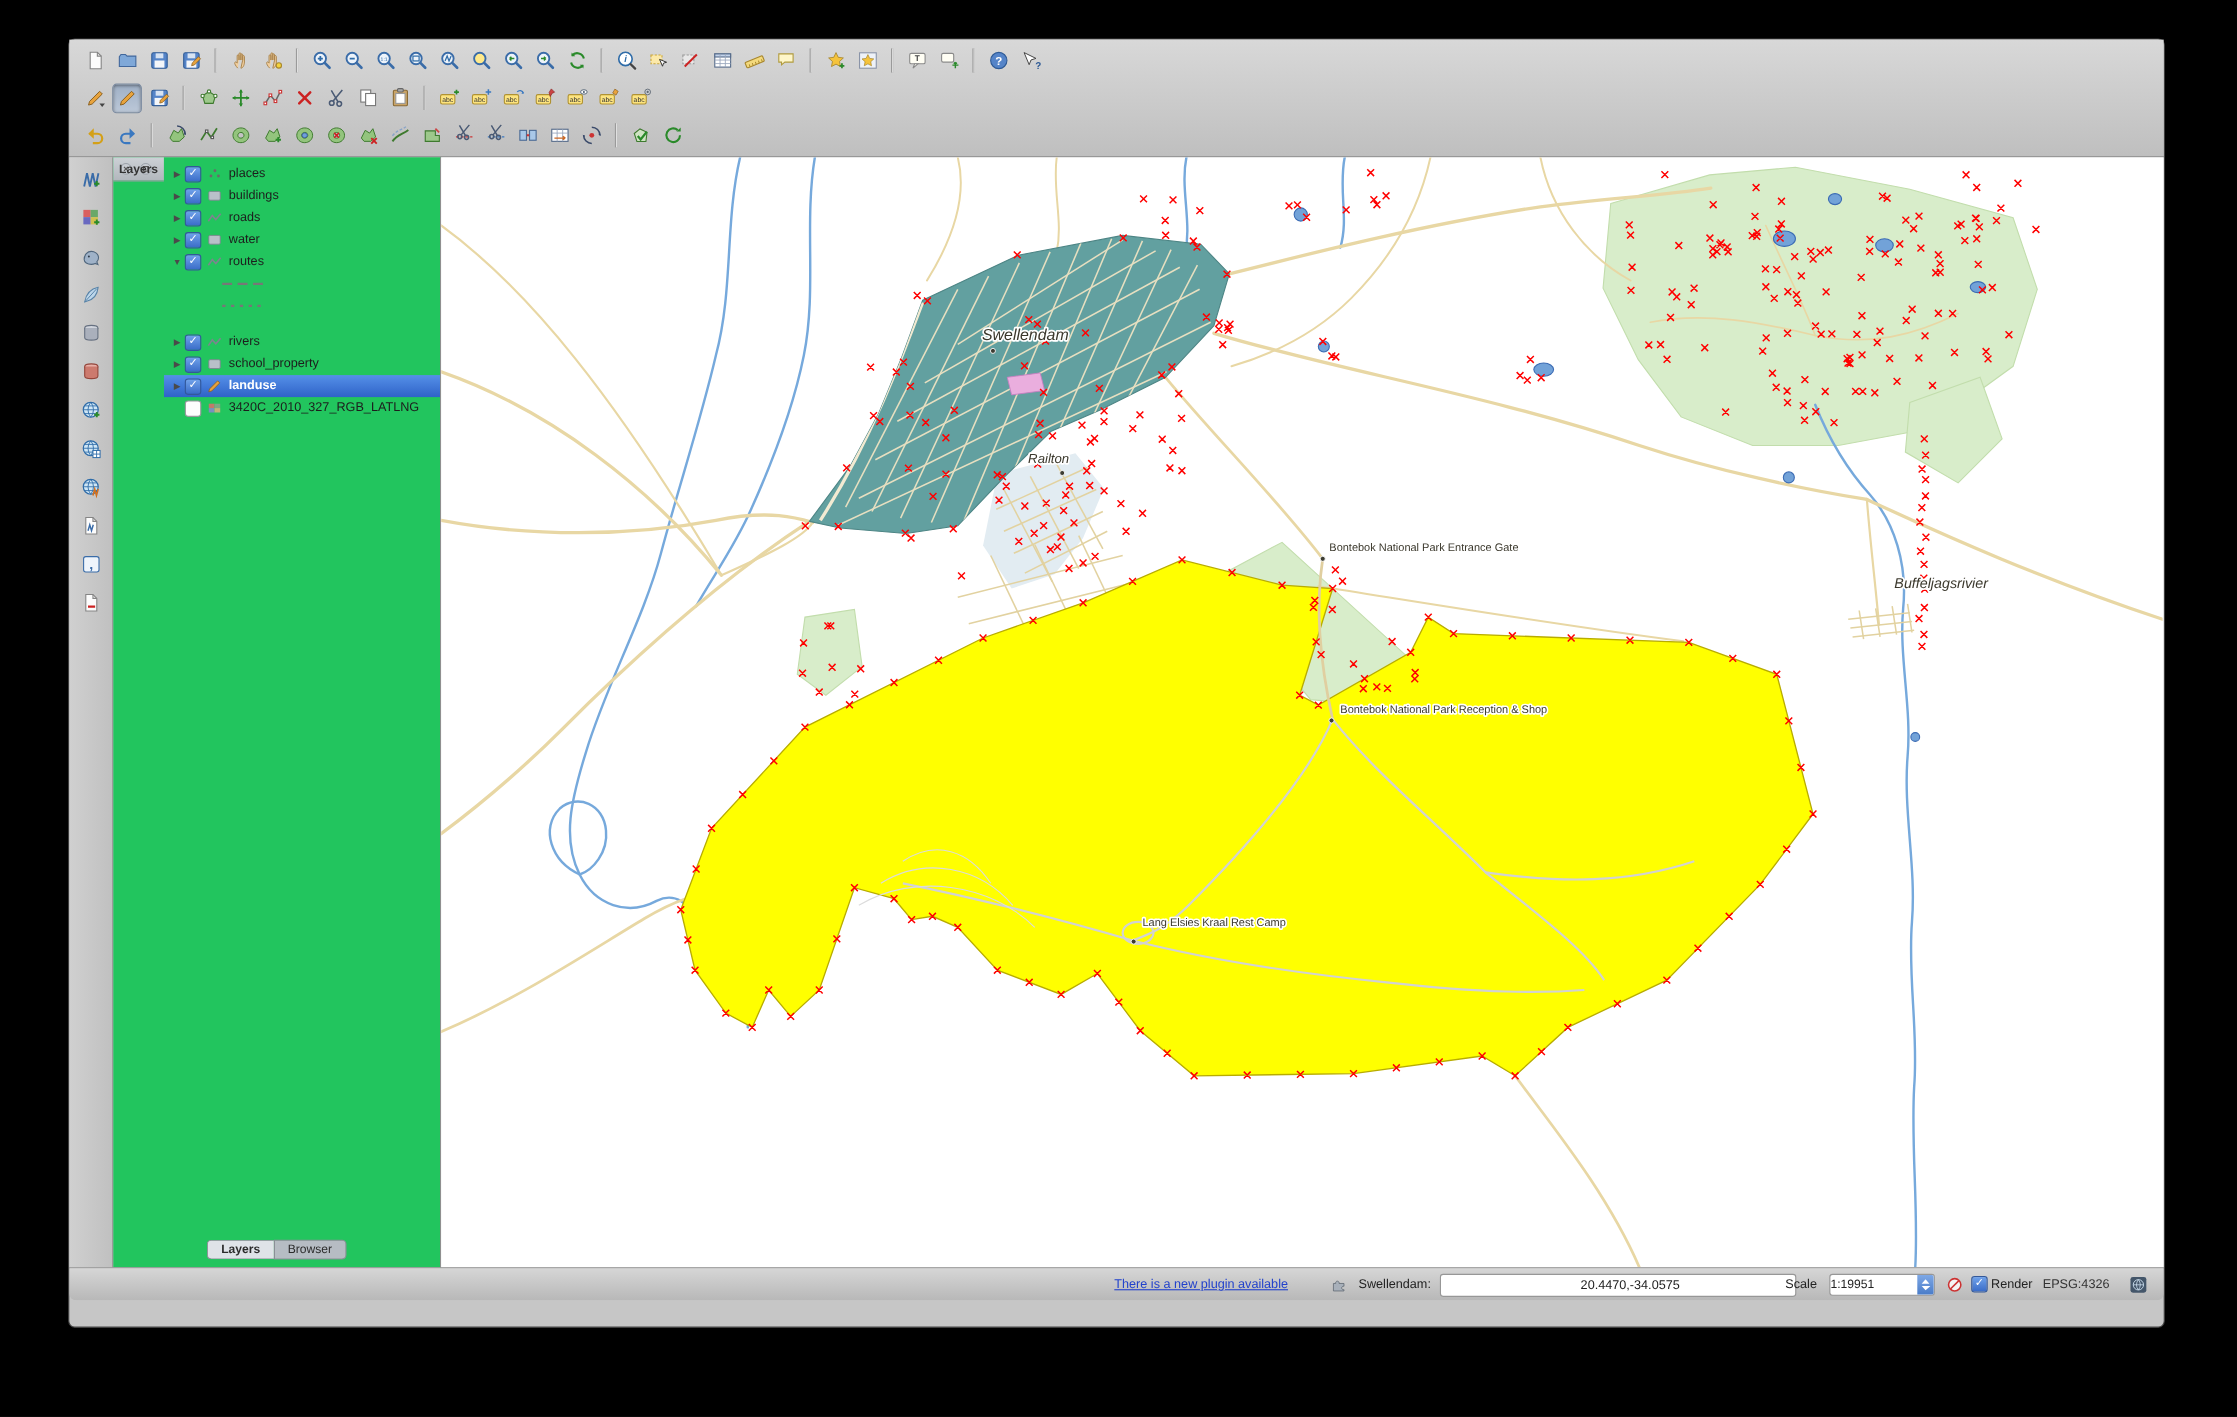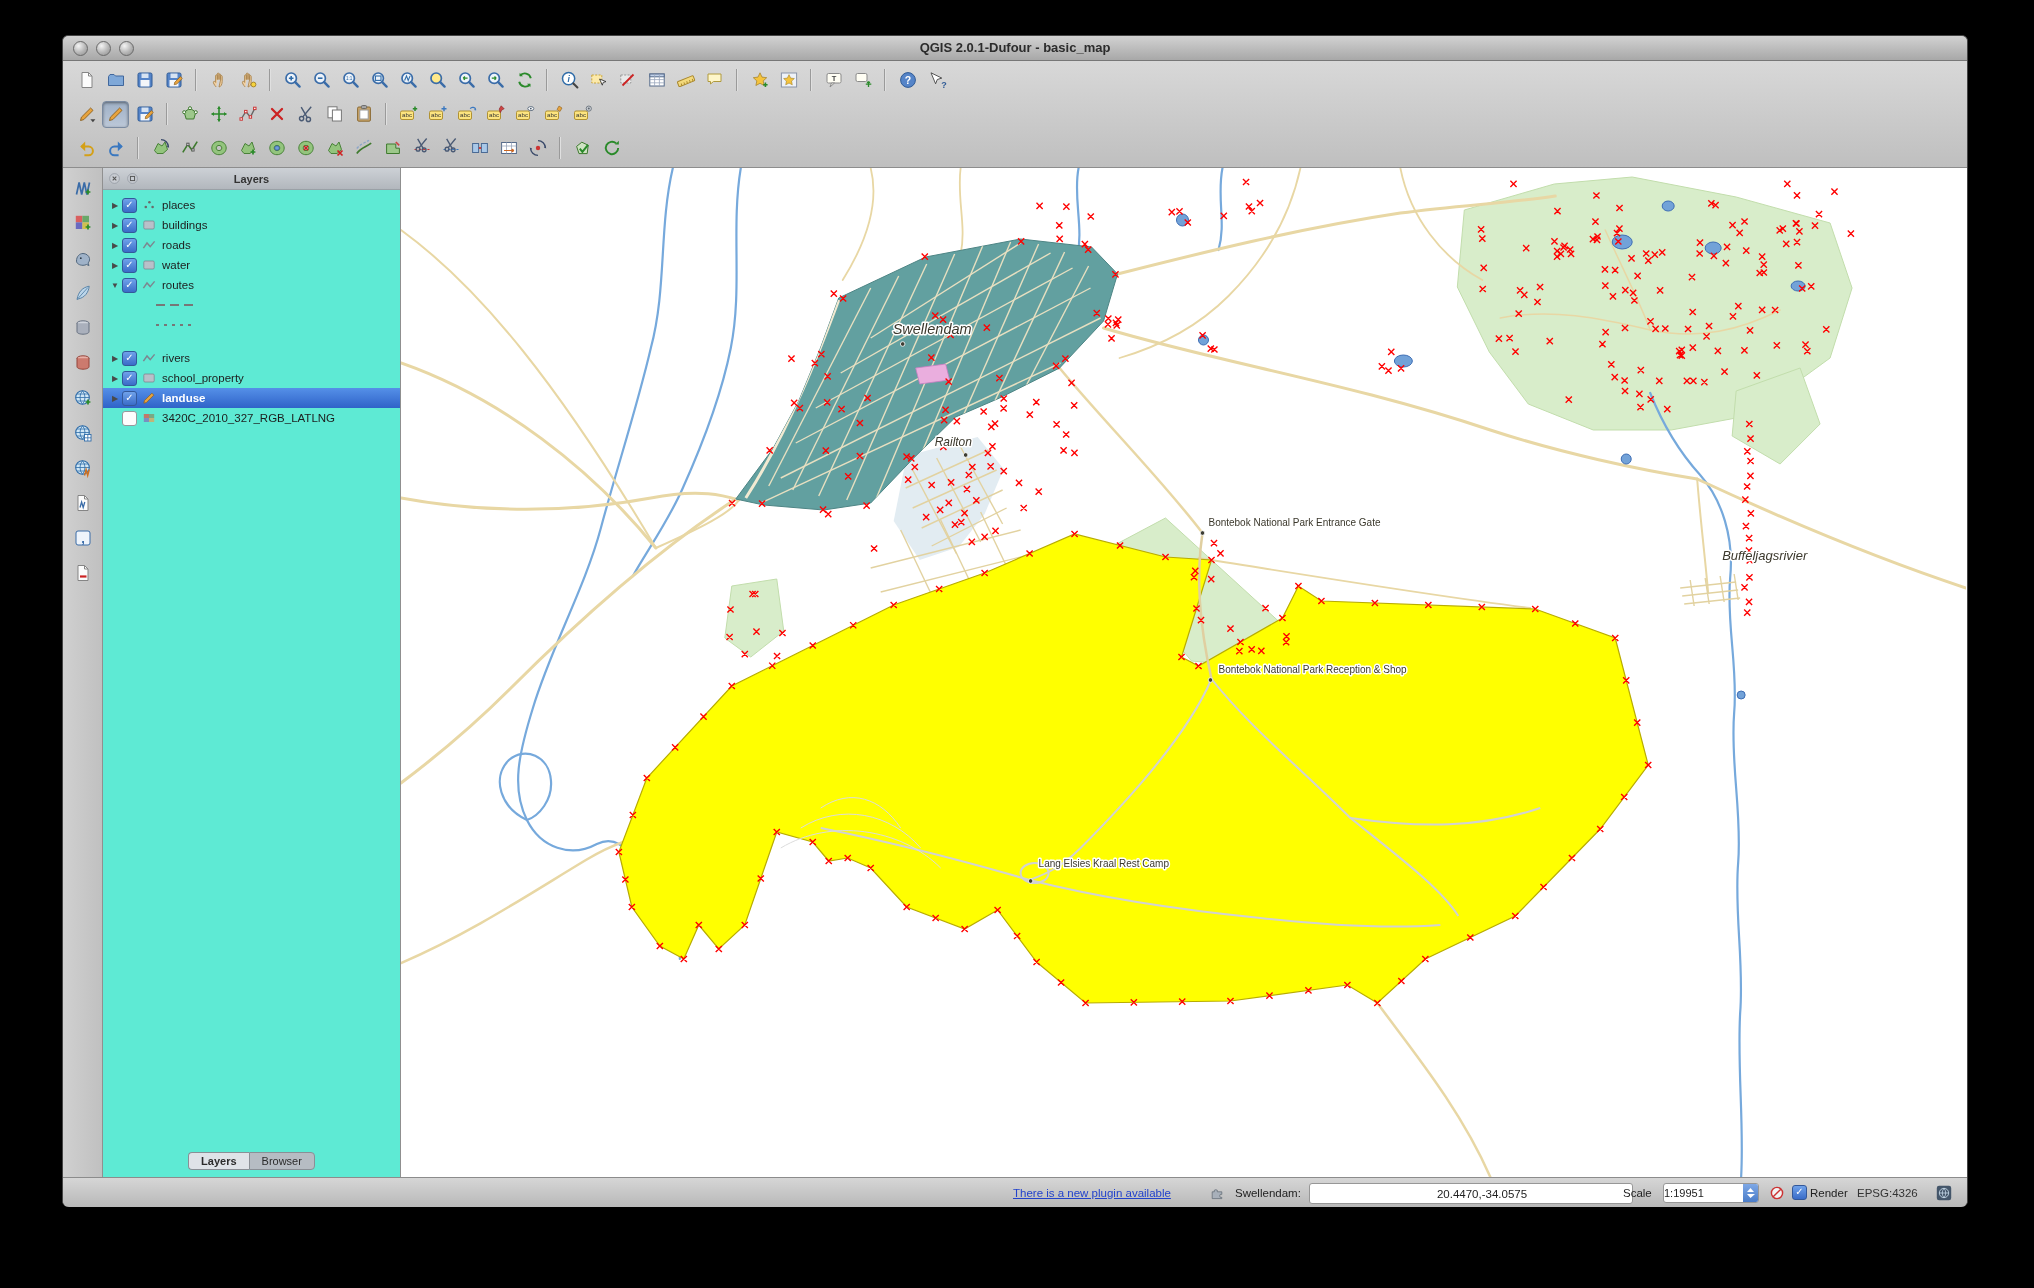--- a/index.html
+++ b/index.html
@@ -21,22 +21,22 @@
   .tbtn svg{display:block;}
   .tbtn.pressed{background:linear-gradient(#9fb0c6,#bcc8d8);box-shadow:inset 0 1px 3px rgba(0,0,0,.45);
     border:1px solid #7a8aa0;box-sizing:border-box;}
   .tsep{width:1px;height:22px;background:#9a9a9a;margin:0 6px;border-right:1px solid #e0e0e0;}
   
   .content{display:flex;height:1009px;}
   .sidebar{width:40px;background:linear-gradient(90deg,#d0d0d0,#c0c0c0);border-right:1px solid #909090;
     box-sizing:border-box;display:flex;flex-direction:column;align-items:center;padding-top:8px;gap:7px;}
   .sbtn{width:28px;height:28px;display:flex;align-items:center;justify-content:center;}
   
-  .panel{width:298px;background:#5eead4;border-right:1px solid #8f8f8f;box-sizing:border-box;
-    display:flex;flex-direction:column;position:relative;}
+  .panel{width:298px;background:#22c55e;border-right:1px solid #8f8f8f;box-sizing:border-box;
+    display:flex;position:relative;}
   .panel-header{height:21px;background:linear-gradient(#cdd1d6,#b2b7bd);border-bottom:1px solid #9aa0a6;
     position:relative;display:flex;align-items:center;padding:0 5px;}
   .phbtn{width:13px;height:13px;margin-right:5px;}
   .phbtn svg{display:block;}
   .ptitle{position:absolute;left:0;right:0;text-align:center;font-size:11px;font-weight:bold;color:#333;}
   .tree{flex:1;padding-top:5px;font-size:11.5px;color:#1d1d1d;overflow:hidden;}
   .trow2{height:20px;display:flex;align-items:center;padding-left:6px;}
   .trow2.sel{background:linear-gradient(#5590e8,#2f63c8);}
   .trow2.sel .llabel{color:#fff;font-weight:bold;}
   .arrow{width:12px;font-size:8px;color:#4a4a4a;text-align:center;flex:0 0 auto;}
@@ -71,28 +71,20 @@
   .combo .ctext{flex:1;padding-left:0;font-size:11px;}
   .combo .carrows{width:15px;height:100%;background:linear-gradient(#7ea8e6,#4a7cc8);display:flex;
     align-items:center;justify-content:center;}
   .sicon svg{display:block;}
 </style>
 </head>
 <body>
 
 <div id="window">
 
-  <div class="titlebar">
-    <div class="lights">
-      <span class="light"></span>
-      <span class="light"></span>
-      <span class="light"></span>
-    </div>
-    <div class="title">QGIS 2.0.1-Dufour - basic_map</div>
-  </div>
 
   <div class="toolbars">
     <div class="trow" id="row1">
         <div class="tbtn">
           <span>
             <svg xmlns="http://www.w3.org/2000/svg" width="20" height="20" viewBox="0 0 20 20">
               <path d="M5 2.5h6.5l3.5 3.5v11.5H5z" fill="#fcfcfc" stroke="#858585"></path>
               <path d="M11.5 2.5V6H15" fill="none" stroke="#858585"></path>
             </svg>
           </span>

